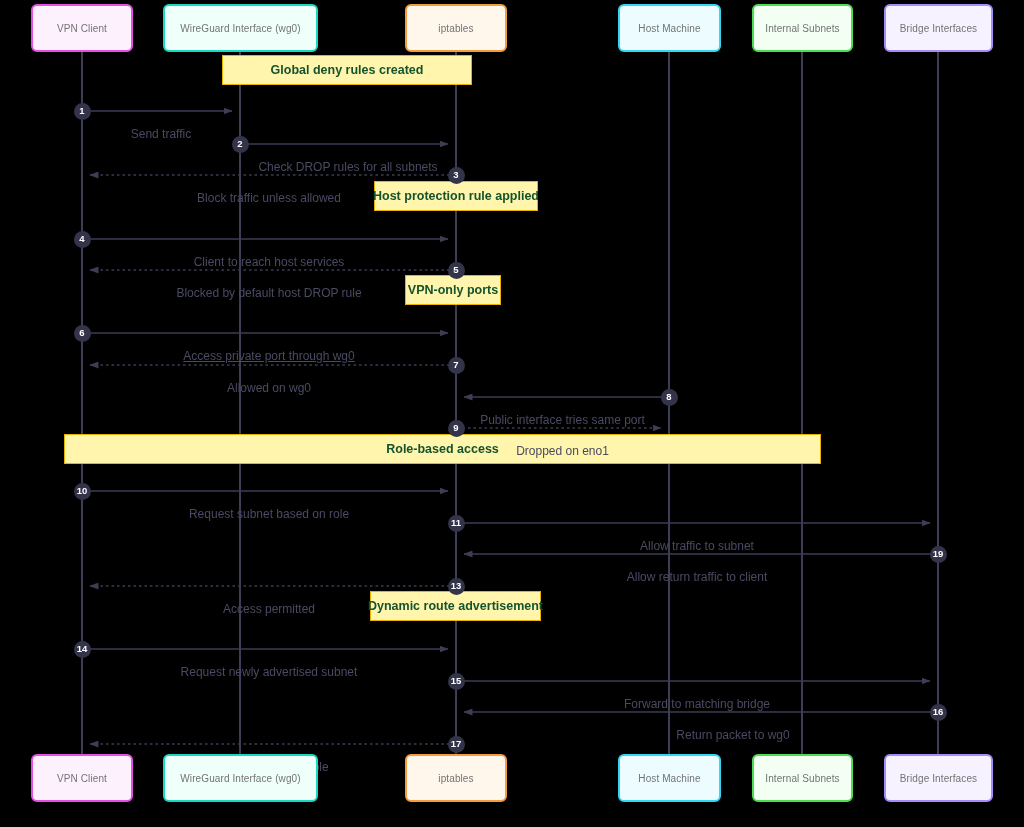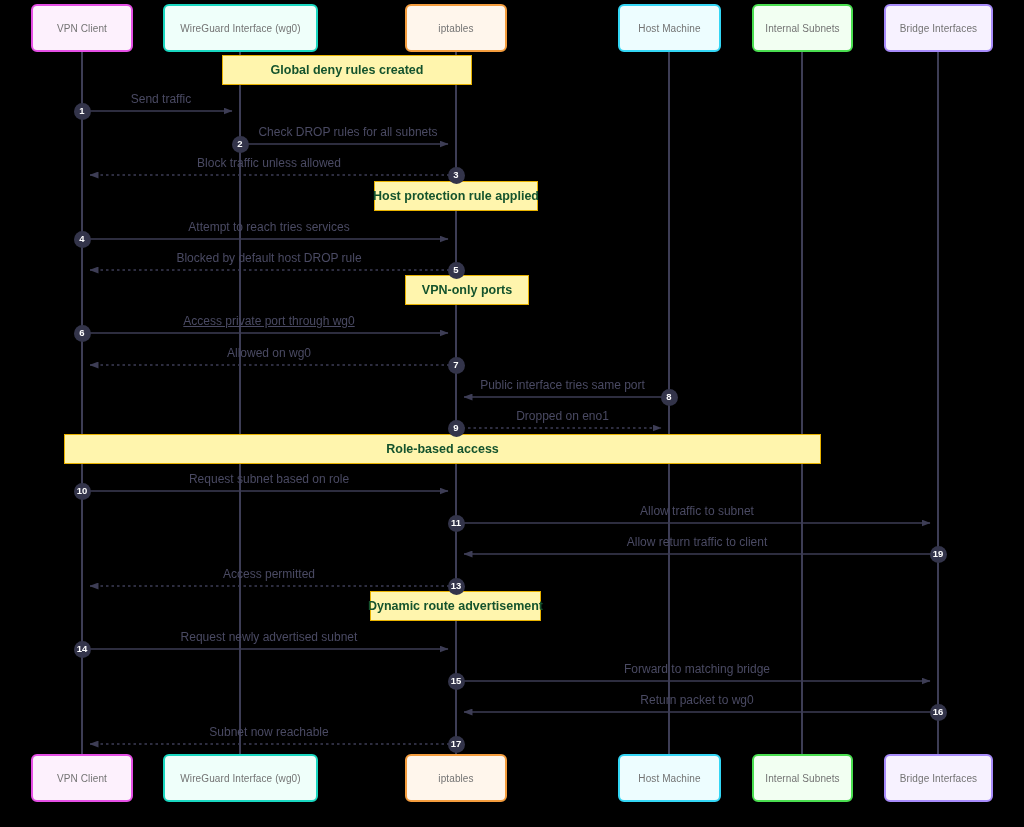--- a/index.html
+++ b/index.html
@@ -60,20 +60,21 @@
     white-space: nowrap;
   }
   
   .msg-label {
     position: absolute;
     transform: translateX(-50%);
     font-size: 12px;
     color: #4a4a63;
     white-space: nowrap;
     text-align: right;
+    margin-top: 35px;
   }
   
   .seqnum {
     position: absolute;
     width: 17px;
     height: 17px;
     margin-left: -8.5px;
     margin-top: -8.5px;
     border-radius: 50%;
     background: #33344a;
@@ -150,48 +151,48 @@
       </div>
     </div>
 
   <div id="notes-layer">
       <div class="note" style="left: 222px; top: 55px; width: 250px;">
         <span class="nlabel">Global deny rules created</span>
       </div>
       <div class="note" style="left: 374px; top: 181px; width: 164px;">
         <span class="nlabel">Host protection rule applied</span>
       </div>
-      <div class="note" style="left: 405px; top: 275px; width: 124px;">
+      <div class="note" style="left: 405px; top: 275px; width: 96px;">
         <span class="nlabel">VPN-only ports</span>
       </div>
       <div class="note" style="left: 64px; top: 434px; width: 757px;">
         <span class="nlabel">Role-based access</span>
       </div>
       <div class="note" style="left: 370px; top: 591px; width: 171px;">
         <span class="nlabel">Dynamic route advertisement</span>
       </div>
     </div>
 
   <div id="labels-layer">
       <div class="msg-label" style="left: 161px; top: 92px;">Send traffic</div>
       <div class="msg-label" style="left: 348px; top: 125px;">Check DROP rules for all subnets</div>
       <div class="msg-label" style="left: 269px; top: 156px;">Block traffic unless allowed</div>
-      <div class="msg-label" style="left: 269px; top: 220px;">Attempt to reach tries services</div>
+      <div class="msg-label" style="left: 269px; top: 220px;">Client to reach host services</div>
       <div class="msg-label" style="left: 269px; top: 251px;">Blocked by default host DROP rule</div>
       <div class="msg-label" style="left: 269px; top: 314px; text-decoration: underline;">Access private port through wg0</div>
       <div class="msg-label" style="left: 269px; top: 346px;">Allowed on wg0</div>
       <div class="msg-label" style="left: 562.5px; top: 378px;">Public interface tries same port</div>
       <div class="msg-label" style="left: 562.5px; top: 409px;">Dropped on eno1</div>
       <div class="msg-label" style="left: 269px; top: 472px;">Request subnet based on role</div>
       <div class="msg-label" style="left: 697px; top: 504px;">Allow traffic to subnet</div>
       <div class="msg-label" style="left: 697px; top: 535px;">Allow return traffic to client</div>
       <div class="msg-label" style="left: 269px; top: 567px;">Access permitted</div>
       <div class="msg-label" style="left: 269px; top: 630px;">Request newly advertised subnet</div>
       <div class="msg-label" style="left: 697px; top: 662px;">Forward to matching bridge</div>
-      <div class="msg-label" style="left: 697px; top: 693px;">Return packet to wg0</div>
+      <div class="msg-label" style="left: 733px; top: 693px;">Return packet to wg0</div>
       <div class="msg-label" style="left: 269px; top: 725px;">Subnet now reachable</div>
     </div>
 
   <div id="badges-layer">
       <div class="seqnum" style="left: 82px; top: 111px;">1</div>
       <div class="seqnum" style="left: 240px; top: 144px;">2</div>
       <div class="seqnum" style="left: 456px; top: 175px;">3</div>
       <div class="seqnum" style="left: 82px; top: 239px;">4</div>
       <div class="seqnum" style="left: 456px; top: 270px;">5</div>
       <div class="seqnum" style="left: 82px; top: 333px;">6</div>

